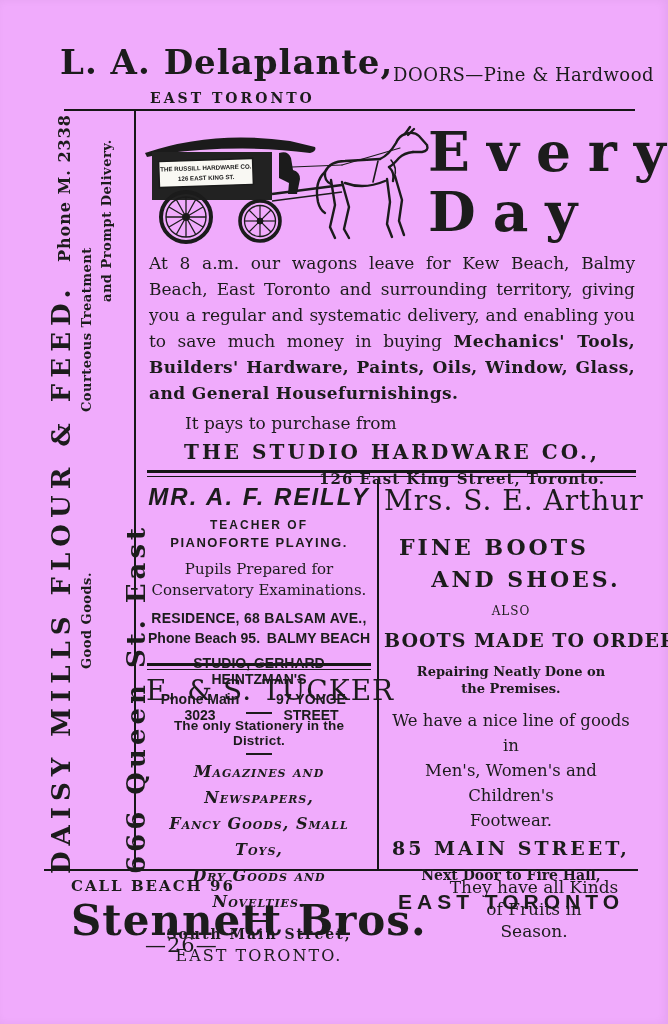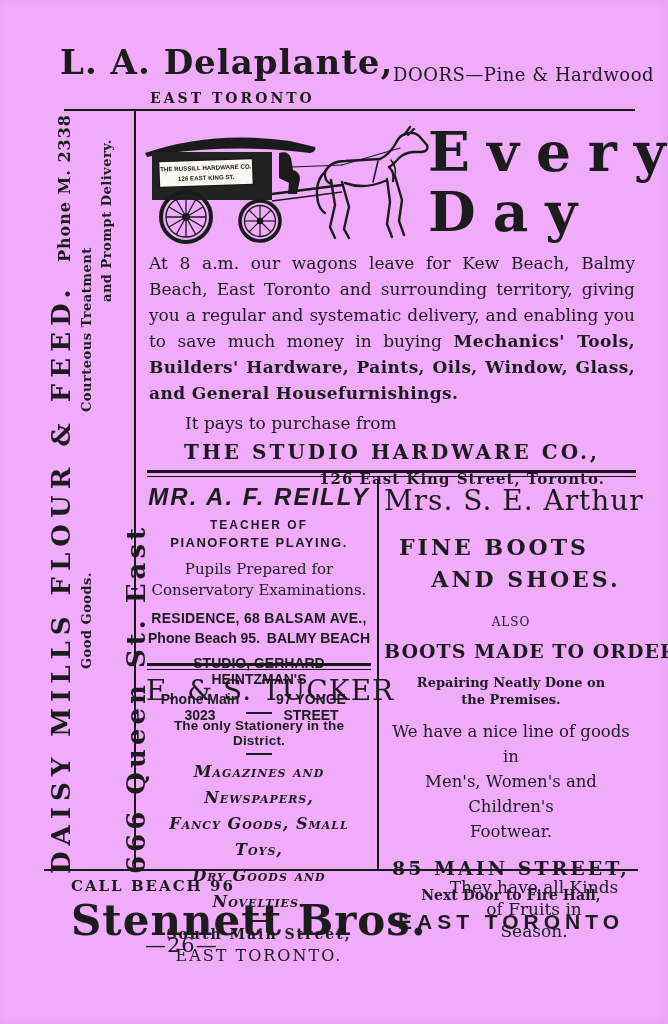--- a/index.html
+++ b/index.html
@@ -72,25 +72,25 @@
   .tucker-items { font-size:16px; font-weight:bold; font-style:italic; font-variant:small-caps;
                   line-height:26px; letter-spacing:1px; }
   .tucker-a1 { margin-top:2px; font-size:14px; font-weight:bold; letter-spacing:2px; }
   .tucker-a2 { margin-top:4px; font-size:16px; letter-spacing:2px; }
 
   
   .arthur { left:384px; top:484px; width:254px; text-align:center; }
   .arthur-name { font-size:28px; letter-spacing:1px; white-space:nowrap; }
   .arthur-l1 { margin-top:17px; font-size:22px; font-weight:bold; letter-spacing:3px; padding-right:34px; }
   .arthur-l2 { margin-top:6px; font-size:22px; font-weight:bold; letter-spacing:3px; padding-left:30px; }
-  .arthur-also { margin-top:23px; font-size:12px; letter-spacing:1px; }
+  .arthur-also { margin-top:12px; font-size:12px; letter-spacing:1px; }
   .arthur-order { margin-top:11px; font-size:19px; font-weight:bold; letter-spacing:1px; white-space:nowrap; }
   .arthur-repair { margin-top:12px; font-size:13px; font-weight:bold; line-height:17px; }
   .arthur-body { margin-top:11px; font-size:16.5px; line-height:25px; }
-  .arthur-a1 { margin-top:13px; font-size:19px; font-weight:bold; letter-spacing:3px; }
+  .arthur-a1 { margin-top:4px; font-size:19px; font-weight:bold; letter-spacing:3px; }
   .arthur-a2 { margin-top:8px; font-size:14px; font-weight:bold; }
   .arthur-a3 { margin-top:7px; font-size:21px; font-weight:bold; letter-spacing:5px;
                font-family:"Liberation Sans",sans-serif; }
 
   
   .stennett { left:71px; top:877px; width:372px; text-align:left; }
   .sten-call { font-size:15px; font-weight:bold; letter-spacing:2px; }
   .sten-name { margin-top:1px; font-size:42px; font-weight:bold; letter-spacing:1px; white-space:nowrap; }
   .fruits { left:428px; top:876px; width:212px; text-align:center; font-size:17px; line-height:22px; }
   .pageno { left:145px; top:933px; width:370px; text-align:left; font-size:21px; letter-spacing:1px; }

